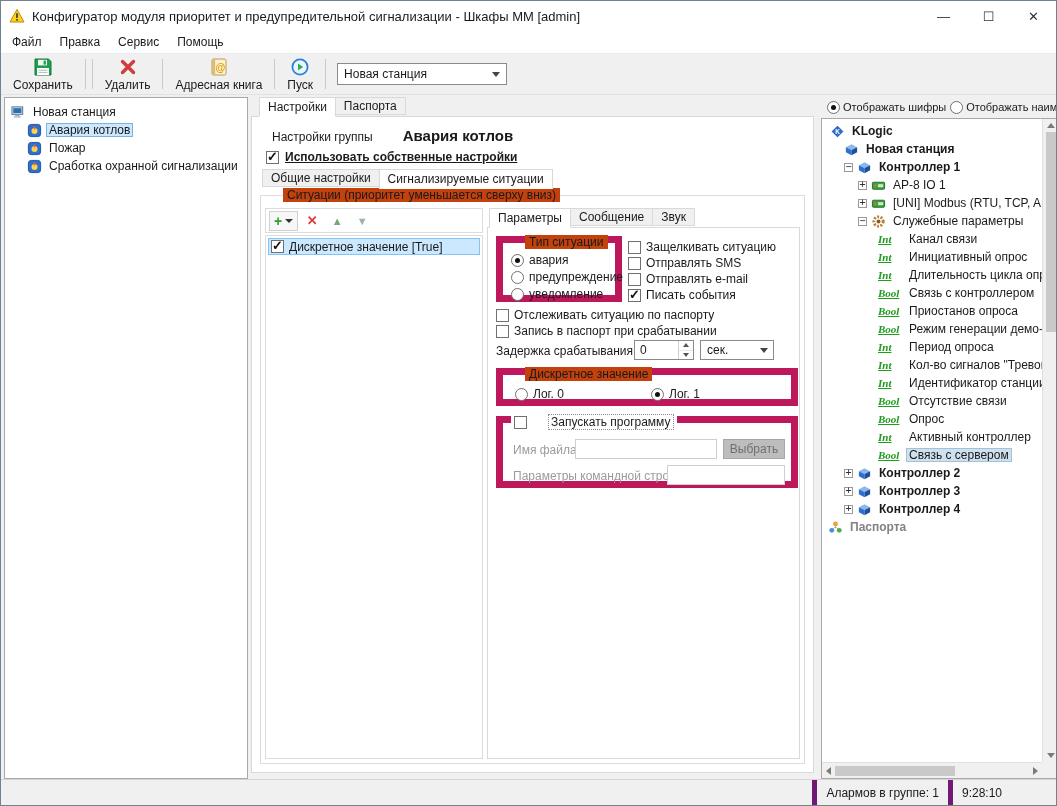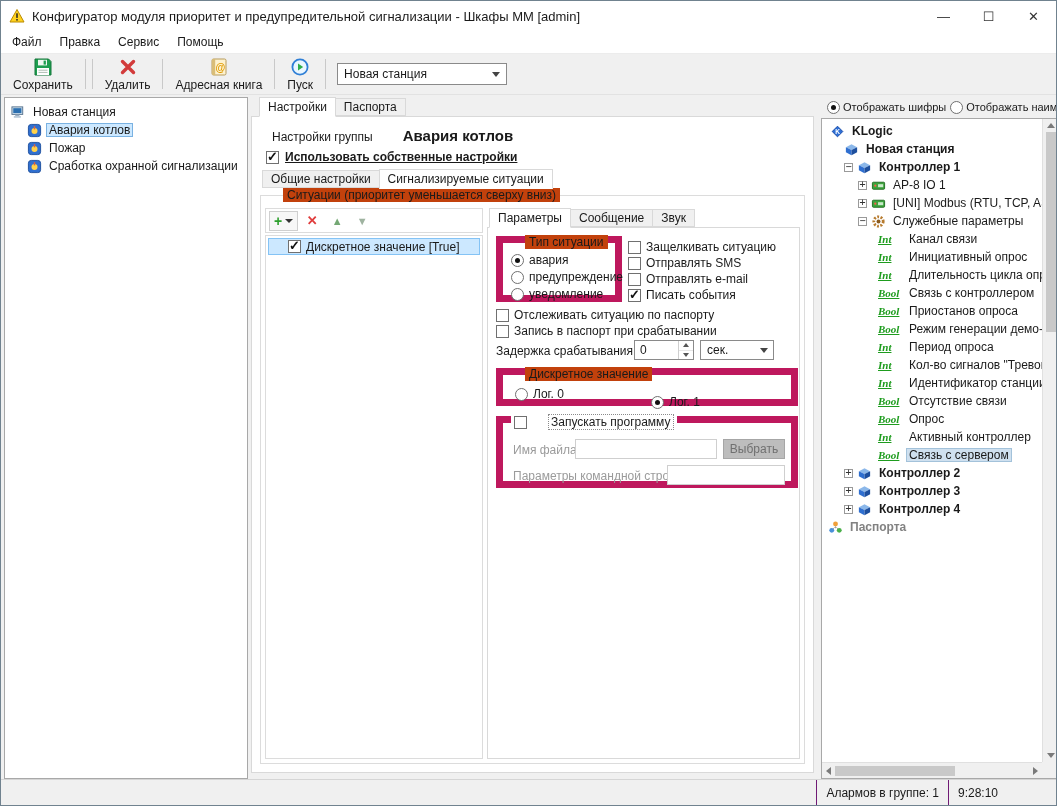--- a/index.html
+++ b/index.html
@@ -36,21 +36,21 @@
 .bold{font-weight:bold}
 .gray{color:#828282}
 .exp{width:9px;height:9px;border:1px solid #9a9a9a;background:#fff;display:inline-flex;align-items:center;justify-content:center;font-size:10px;line-height:8px;color:#333;flex:none;font-family:"DejaVu Sans Mono",monospace}
 .type-ico{font-family:"Liberation Serif",serif;font-style:italic;font-weight:bold;font-size:11px;color:#1e9c1e;text-decoration:underline;line-height:1;flex:none;width:24px;text-align:left}
 
 
 .left-panel{position:absolute;left:3px;top:96px;width:244px;height:682px;background:#fff;border:1px solid #a8a8a8;padding-top:5px;overflow:hidden}
 .splitter{position:absolute;top:96px;width:6px;height:682px;cursor:col-resize}
 
 
-.tabs{display:flex;align-items:center;height:20px;position:relative;z-index:3}
+.tabs{display:flex;align-items:flex-start;height:20px;position:relative;z-index:3}
 .tab{height:18px;line-height:15px;padding:1px 8px;background:#f0f0f0;border:1px solid #d9d9d9;margin-right:-1px;white-space:nowrap}
 .tab.active{height:20px;line-height:17px;background:#fff;border-bottom:1px solid #fff;z-index:4}
 
 
 .center-panel{position:absolute;left:250px;top:96px;width:563px;height:682px}
 .center-body{position:absolute;left:0;right:0;top:19px;bottom:6px;background:#fff;border:1px solid #d9d9d9;z-index:1}
 .grp-header{position:absolute;left:20px;top:10px;display:flex;align-items:baseline;gap:30px}
 .grp-name{font-size:15px;font-weight:bold}
 .own{position:absolute;left:14px;top:33px;display:flex;align-items:center;gap:6px}
 .own .lbl{font-weight:bold;text-decoration:underline}
@@ -60,21 +60,21 @@
 .sit-left{position:absolute;left:4px;top:12px;width:218px;bottom:4px;display:flex;flex-direction:column}
 .sit-toolbar{height:25px;border:1px solid #dcdcdc;display:flex;align-items:center;gap:3px;padding:0 3px;margin-bottom:2px}
 .sit-add{display:flex;align-items:center;border:1px solid #cfcfcf;background:#f7f7f7;height:20px;padding:0 4px;gap:3px}
 .plus-glyph{color:#2ca02c;font-weight:bold;font-size:14px;line-height:1}
 .caret{width:0;height:0;border-left:4px solid transparent;border-right:4px solid transparent;border-top:4px solid #333}
 .sbtn{width:22px;height:20px;display:flex;align-items:center;justify-content:center;font-size:12px}
 .del-glyph{color:#e03c3c;font-weight:bold;font-size:13px}
 .up-glyph{color:#74a874;font-size:11px}
 .dn-glyph{color:#9fb3a0;font-size:11px}
 .sit-list{flex:1;border:1px solid #dcdcdc;padding:2px;background:#fff}
-.sit-item{height:17px;display:flex;align-items:center;gap:5px;padding:0 20px;background:#cce8ff;outline:1px solid #84c3f5;outline-offset:-1px;white-space:nowrap}
+.sit-item{height:17px;display:flex;align-items:center;gap:5px;padding:0 3px;background:#cce8ff;outline:1px solid #84c3f5;outline-offset:-1px;white-space:nowrap}
 .sit-right{position:absolute;left:226px;top:12px;right:4px;bottom:4px;display:flex;flex-direction:column}
 .param-body{flex:1;border:1px solid #d9d9d9;position:relative;background:#fff;margin-top:-1px}
 
 
 .cb{width:13px;height:13px;border:1px solid #707070;background:#fff;position:relative;flex:none;display:inline-block}
 .cb.checked::after{content:"✓";position:absolute;left:0px;top:-3px;font-size:13px;font-weight:bold;color:#111}
 .rb{width:13px;height:13px;border:1px solid #707070;border-radius:50%;background:#fff;position:relative;flex:none;display:inline-block}
 .rb.sel::after{content:"";position:absolute;left:3px;top:3px;width:5px;height:5px;background:#111;border-radius:50%}
 .fld{display:flex;align-items:center;gap:5px;white-space:nowrap}
 .abs{position:absolute}
@@ -108,21 +108,21 @@
 .vsb .a-dn{margin-bottom:4px;border-left:4px solid transparent;border-right:4px solid transparent;border-top:5px solid #7a7a7a;margin-top:auto}
 .vsb .thumb{width:10px;height:200px;background:#c9c9c9;margin-top:4px}
 .hsb .a-l{margin-left:4px;border-top:4px solid transparent;border-bottom:4px solid transparent;border-right:5px solid #7a7a7a}
 .hsb .a-r{margin-right:4px;border-top:4px solid transparent;border-bottom:4px solid transparent;border-left:5px solid #7a7a7a;margin-left:auto}
 .hsb .thumb{height:10px;width:120px;background:#c9c9c9;margin-left:4px}
 .sb-corner{position:absolute;right:0;bottom:0;width:16px;height:16px;background:#f0f0f0}
 
 
 .statusbar{position:absolute;left:0;right:0;bottom:0;height:26px;background:#f0f0f0;border-top:1px solid #d5d5d5;display:flex;align-items:stretch}
 .sb-spacer{flex:1}
-.sb-sec{display:flex;align-items:center;padding:0 9px;border-left:1px solid #701a75;white-space:nowrap}
+.sb-sec{display:flex;align-items:center;padding:0 9px;border-left:5px solid #701a75;white-space:nowrap}
 </style>
 </head>
 <body>
 
 <div class="window">
 
   <div class="titlebar">
     <span class="ico" style="width:16px;height:16px;display:inline-flex">
       <svg viewBox="0 0 16 16">
           <path d="M8 1.5L15 14H1z" fill="#ffd21e" stroke="#b98a00"></path>
@@ -351,21 +351,21 @@
               <span>сек.</span>
               <span class="arrow"></span>
             </div>
 
             <div class="gbx" style="left:8px;top:140px;width:302px;height:38px">
               <span class="gb-title">Дискретное значение</span>
               <div class="fld abs" style="left:12px;top:12px">
                 <span class="rb"></span>
                 <span>Лог. 0</span>
               </div>
-              <div class="fld abs" style="left:148px;top:20px">
+              <div class="fld abs" style="left:148px;top:12px">
                 <span class="rb sel"></span>
                 <span>Лог. 1</span>
               </div>
             </div>
 
             <div class="gbx" style="left:8px;top:188px;width:302px;height:72px">
               <div class="run-cap">
                 <span class="cb"></span>
                 <span class="lbl">Запускать программу</span>
               </div>

